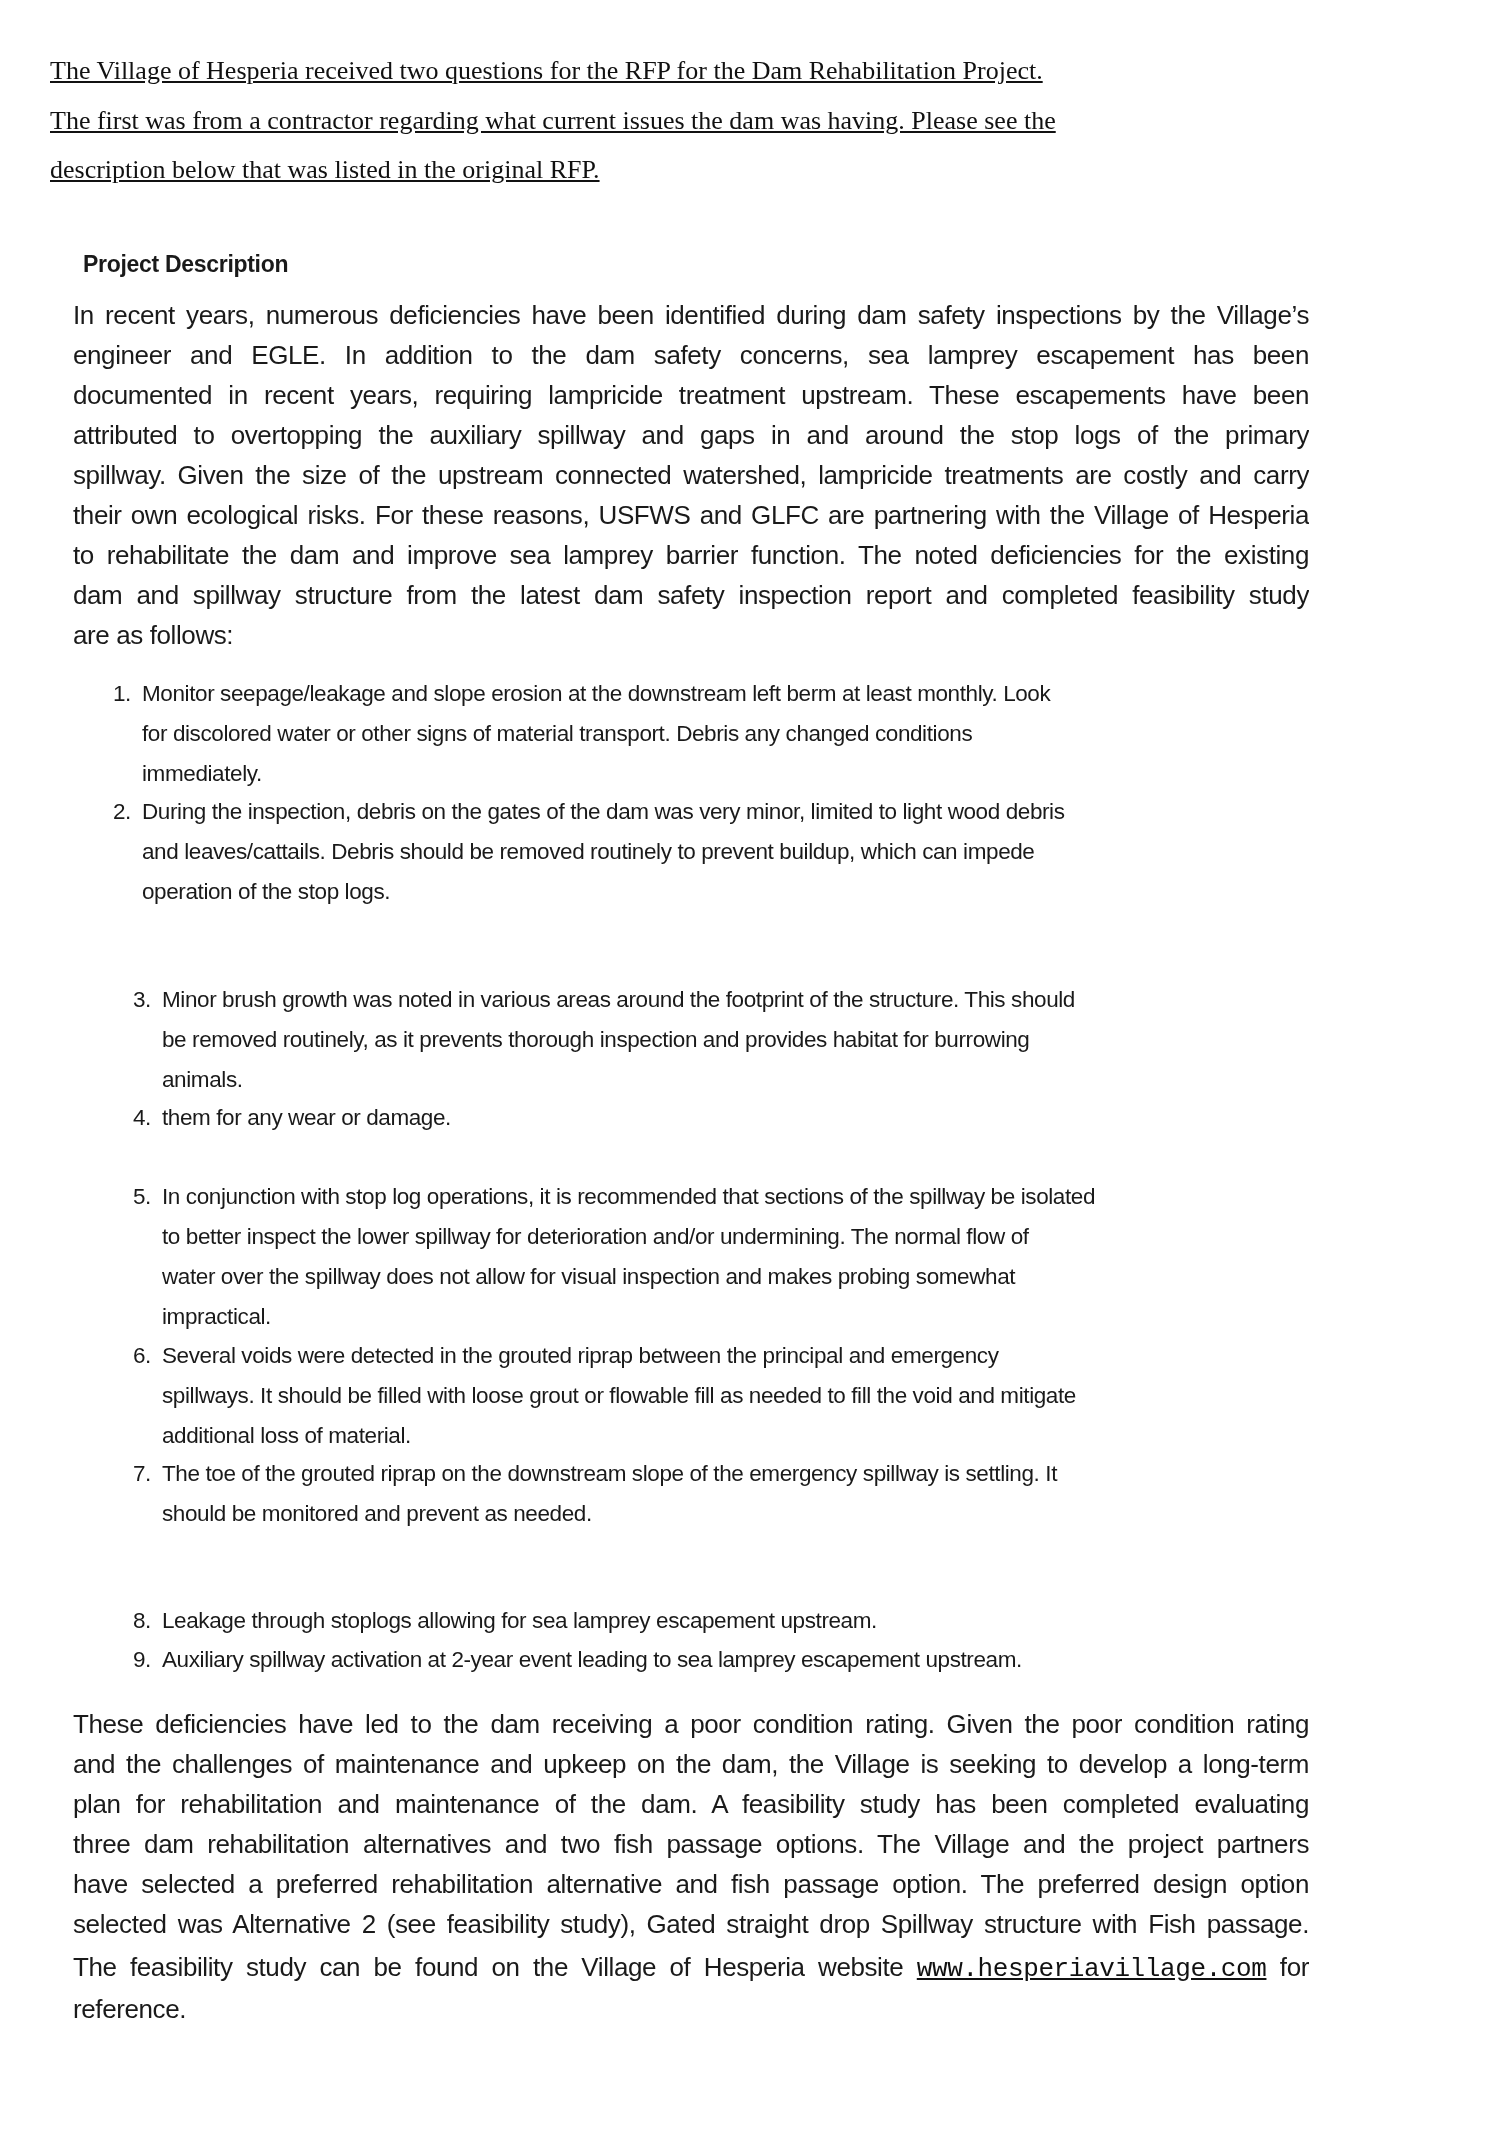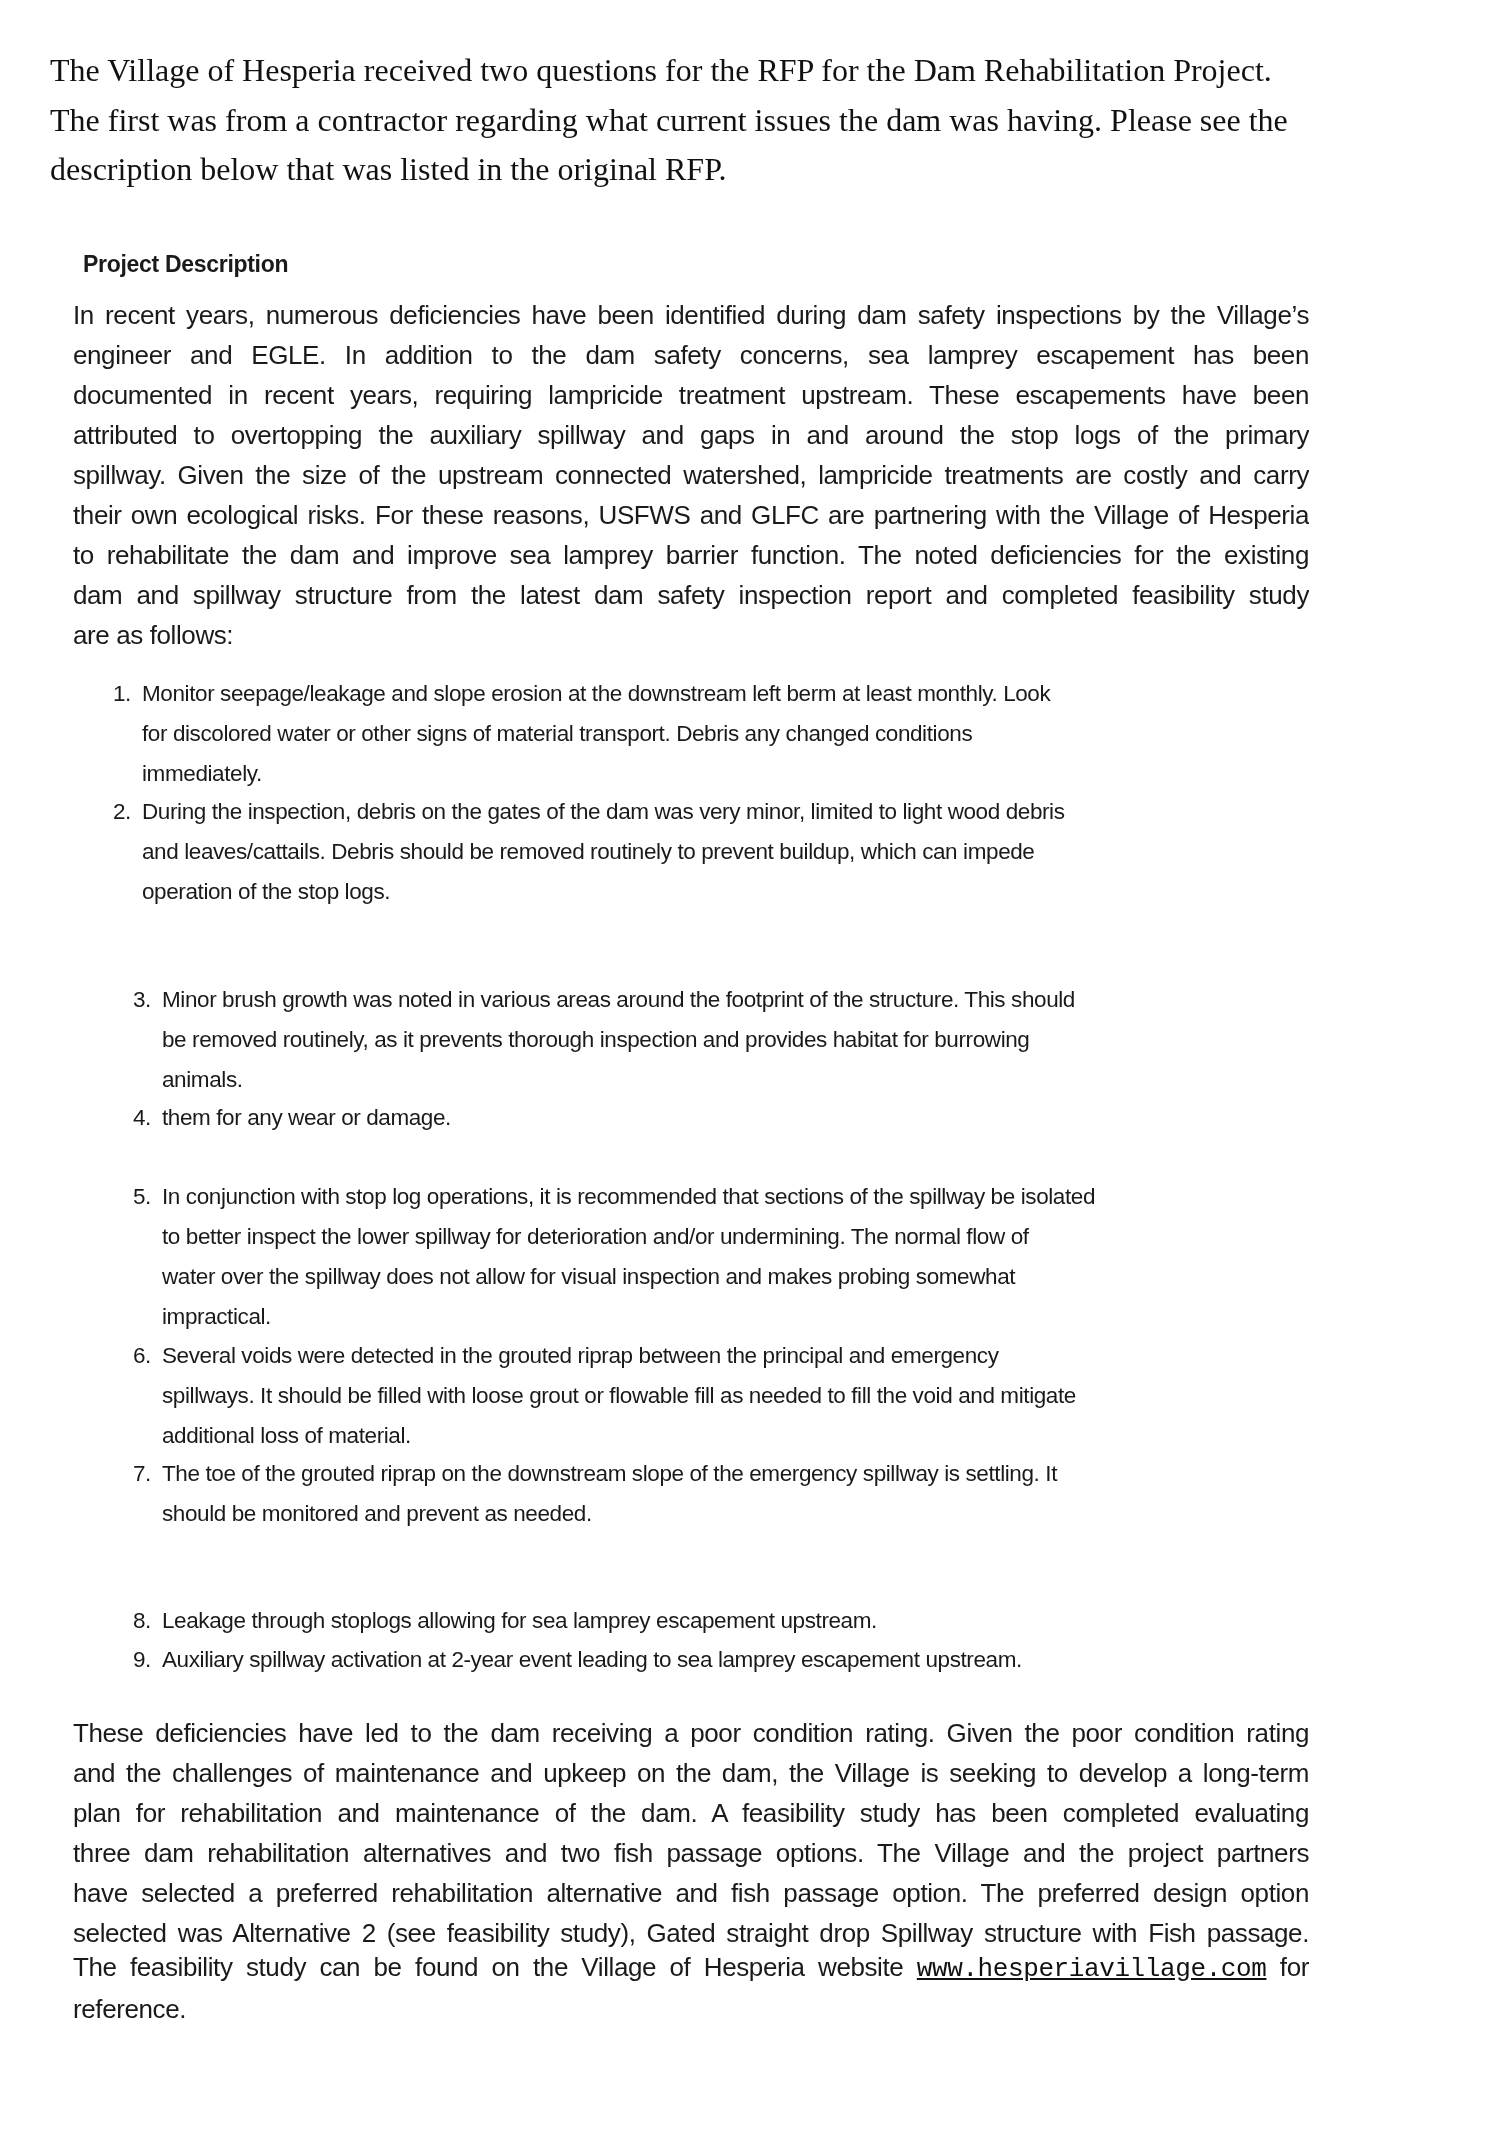--- a/index.html
+++ b/index.html
@@ -1,37 +1,38 @@
 <!DOCTYPE html>
 <html><head>
 <meta charset="utf-8">
 <style>
   html, body { margin: 0; padding: 0; background: #ffffff; }
   body { width: 1496px; height: 2134px; position: relative; overflow: hidden; color: #111; }
   .intro {
     position: absolute; left: 50px; top: 46px; width: 1420px;
     font-family: "Liberation Serif", "DejaVu Serif", serif;
-    font-size: 32px; line-height: 49.5px; color: #111;
+    font-size: 26px; line-height: 49.5px; color: #111;
     margin: 0;
+    text-decoration: underline;
   }
   .intro span { display: block; white-space: nowrap; }
   .sans { font-family: "Liberation Sans", "DejaVu Sans", sans-serif; color: #1a1a1a; }
   .heading {
     position: absolute; left: 73px; top: 241px;
     font-size: 23px; font-weight: bold; margin: 10px; letter-spacing: -0.3px;
   }
   .para {
     position: absolute; left: 73px; width: 1236px;
     font-size: 26px; line-height: 40px; margin: 0; text-align: justify;
     letter-spacing: -0.4px;
   }
   .para .ln { display: block; text-align: justify; text-align-last: justify; white-space: nowrap; overflow: hidden; }
   .para .ln.last { text-align-last: left; }
   #p1 { top: 295px; }
-  #p2 { top: 1704px; margin-top: 9px; }
+  #p2 { top: 1704px; }
   #p3 { top: 1947px; }
   .list-item { position: absolute; font-size: 22.5px; line-height: 40px; letter-spacing: -0.4px; }
   .list-item .num { position: absolute; left: 0; top: 0; }
   .list-item .body { position: absolute; left: 29px; top: 0; width: 1130px; }
   .list-item .body .ln { display: block; white-space: nowrap; }
   .link { text-decoration: underline; color: #111; cursor: pointer; font-family: Liberation Mono, monospace; }
 </style>
 </head>
 <body>
 

